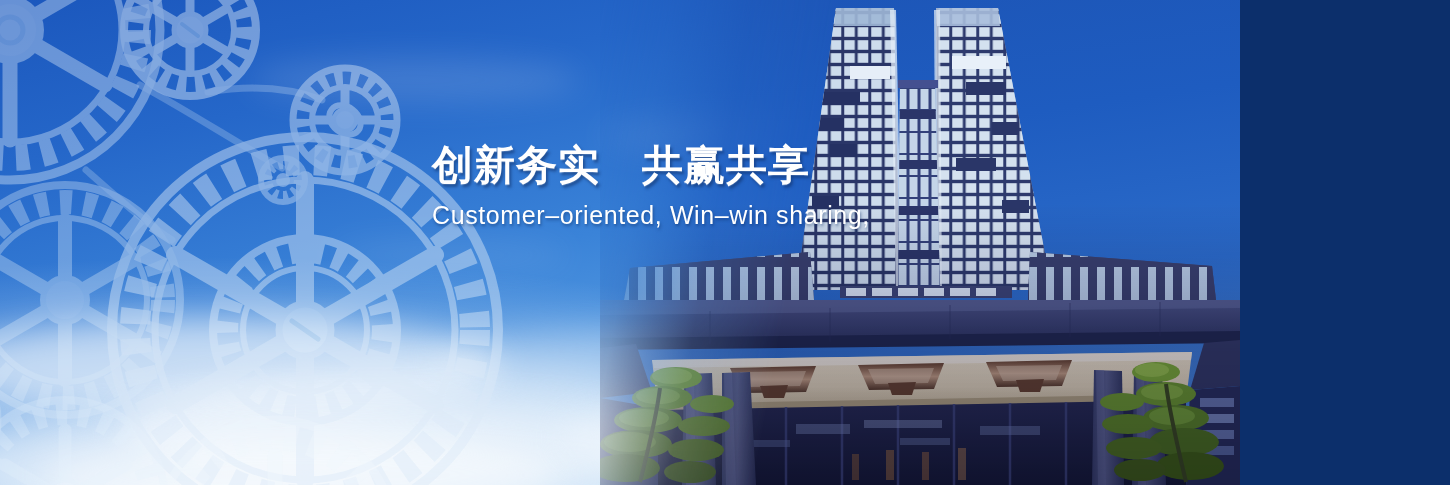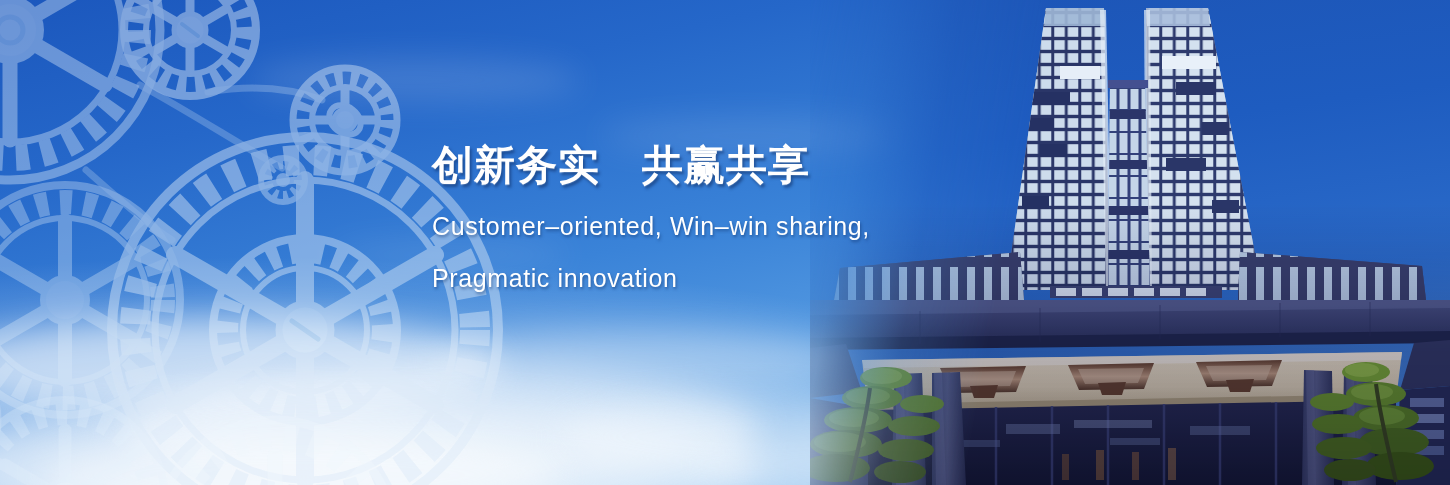--- a/index.html
+++ b/index.html
@@ -1,20 +1,20 @@
 <!DOCTYPE html>
 <html><head>
 <meta charset="utf-8">
 <style>
   html,body{margin:0;padding:0;background:#0c2f6b;}
   *{box-sizing:border-box;}
 
   .banner{
     position:relative;
-    width:1450px;
+    width:1240px;
     height:485px;
     overflow:hidden;
     font-family:"Liberation Sans","DejaVu Sans",sans-serif;
     
     background:
       radial-gradient(130% 100% at 18% 105%, rgba(255,255,255,.88) 0%, rgba(255,255,255,.45) 22%, rgba(255,255,255,0) 52%),
       linear-gradient(168deg, #1b57bd 0%, #2567c9 22%, #3a83d8 48%, #5ea2e4 72%, #84bcee 92%, #9ecbf2 100%);
   }
 
   
@@ -71,21 +71,21 @@
   }
   .h-cn{
     font-size:41px;
     font-weight:700;
     line-height:54px;
     letter-spacing:1px;
     white-space:pre;
     text-shadow:2px 3px 3px rgba(14,46,100,.55), 0 1px 0 rgba(255,255,255,.25);
   }
   .sub-en{
-    margin-top:16px;
+    margin-top:5px;
     font-size:25px;
     font-weight:500;
     line-height:36px;
     letter-spacing:.6px;
     text-shadow:1px 2px 3px rgba(14,46,100,.50);
   }
 </style>
 </head>
 <body>
 
@@ -500,16 +500,15 @@
         <ellipse cx="540" cy="470" rx="26" ry="11" fill="#466522"></ellipse>
       </g>
     </svg>
 
     <div class="photo-grade"></div>
   </div>
 
   <div class="copy">
     <div class="h-cn">创新务实　共赢共享</div>
     <div class="sub-en">Customer–oriented, Win–win sharing,</div>
-    <div class="sub-en">Pragmatic innovation</div>
   </div>
 
 </div>
 
 </body></html>

